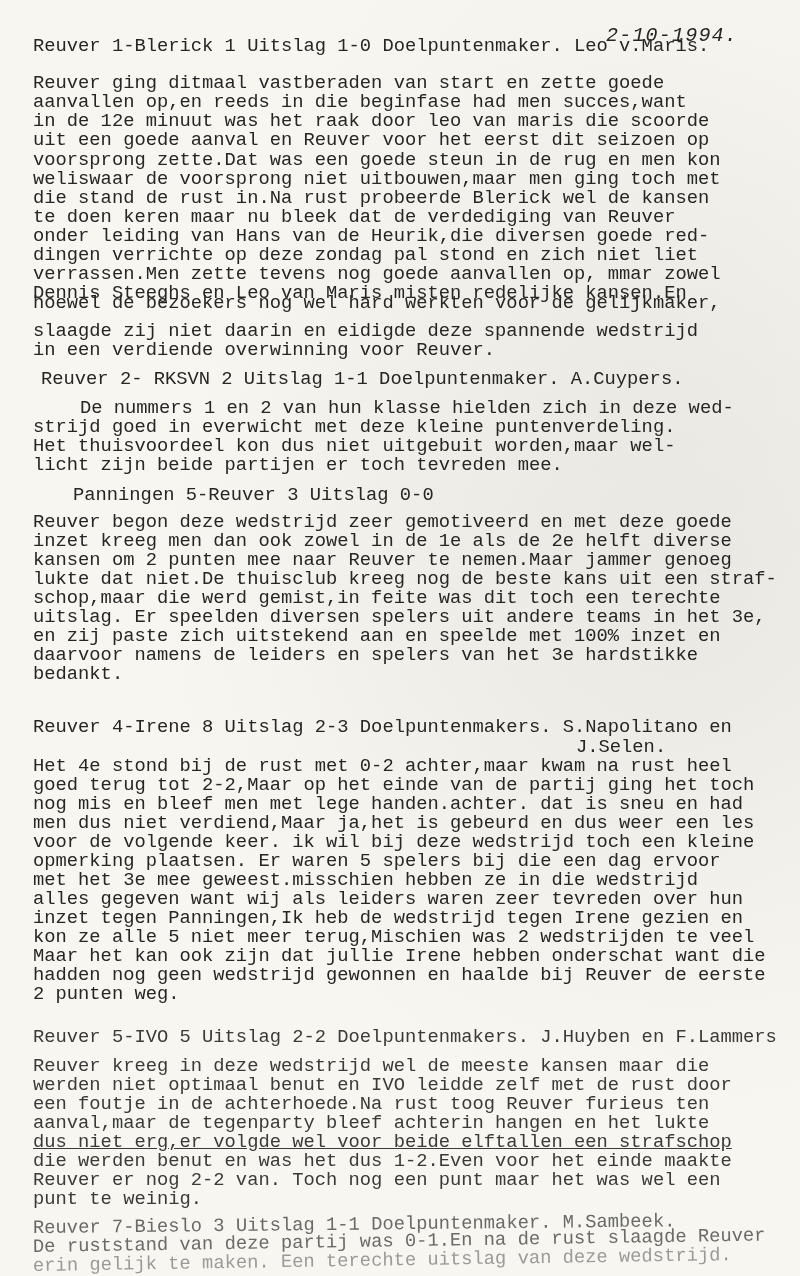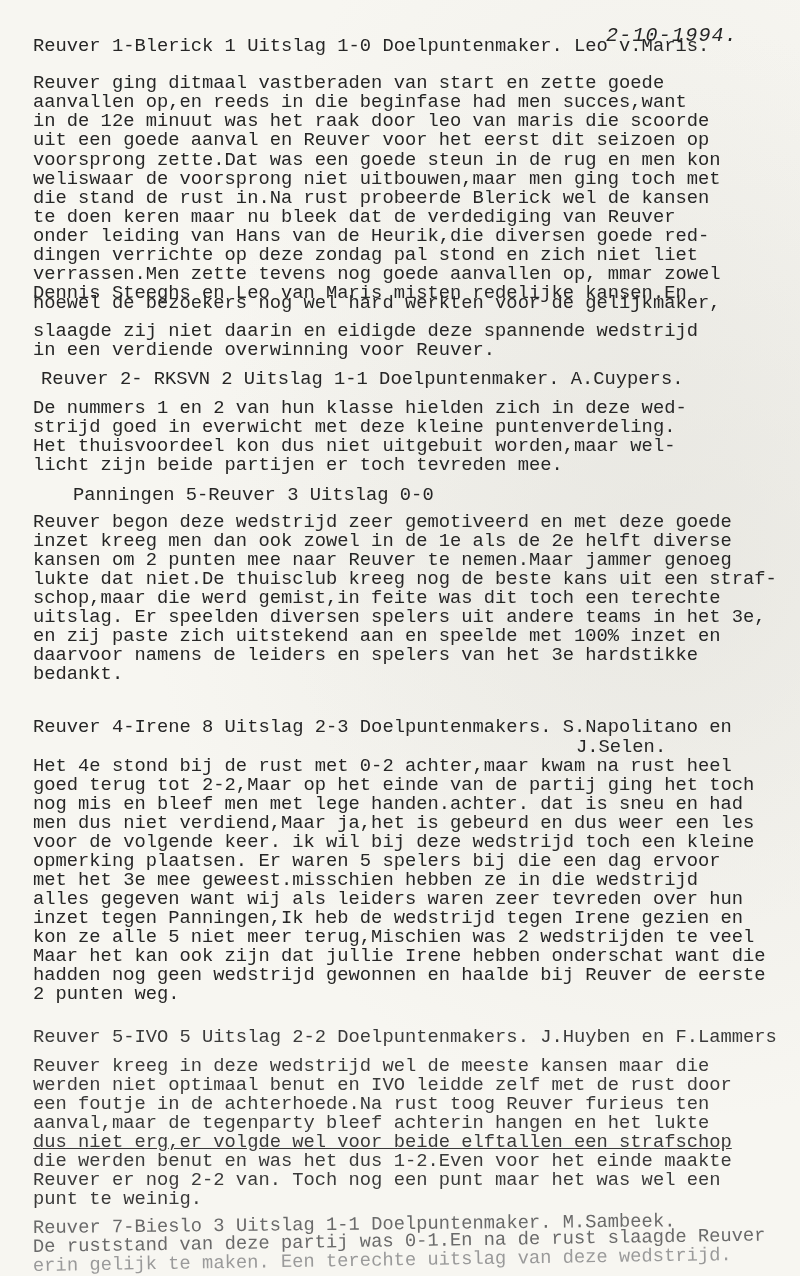--- a/index.html
+++ b/index.html
@@ -70,21 +70,21 @@
     <div class="mono line" style="top:246px;">dingen verrichte op deze zondag pal stond en zich niet liet</div>
     <div class="mono line" style="top:265px;">verrassen.Men zette tevens nog goede aanvallen op, mmar zowel</div>
     <div class="mono line" style="top:284px;">Dennis Steeghs en Leo van Maris misten redelijke kansen.En</div>
     <div class="mono line" style="top:294px;">hoewel de bezoekers nog wel hard werkten voor de gelijkmaker,</div>
     <div class="mono line" style="top:322px;">slaagde zij niet daarin en eidigde deze spannende wedstrijd</div>
     <div class="mono line" style="top:341px;">in een verdiende overwinning voor Reuver.</div>
   </div>
 
   <div>
     <div class="mono line" style="top:370px;margin-left:8px;">Reuver 2- RKSVN 2 Uitslag 1-1 Doelpuntenmaker. A.Cuypers.</div>
-    <div class="mono line" style="top:399px;">De nummers 1 en 2 van hun klasse hielden zich in deze wed-</div>
+    <div class="mono line" style="top:399px;margin-left:47px;">De nummers 1 en 2 van hun klasse hielden zich in deze wed-</div>
     <div class="mono line" style="top:418px;">strijd goed in everwicht met deze kleine puntenverdeling.</div>
     <div class="mono line" style="top:437px;">Het thuisvoordeel kon dus niet uitgebuit worden,maar wel-</div>
     <div class="mono line" style="top:456px;">licht zijn beide partijen er toch tevreden mee.</div>
   </div>
 
   <div>
     <div class="mono line" style="top:486px;margin-left:40px;">Panningen 5-Reuver 3 Uitslag 0-0</div>
     <div class="mono line" style="top:513px;text-align:right;">Reuver begon deze wedstrijd zeer gemotiveerd en met deze goede</div>
     <div class="mono line" style="top:532px;">inzet kreeg men dan ook zowel in de 1e als de 2e helft diverse</div>
     <div class="mono line" style="top:551px;">kansen om 2 punten mee naar Reuver te nemen.Maar jammer genoeg</div>

